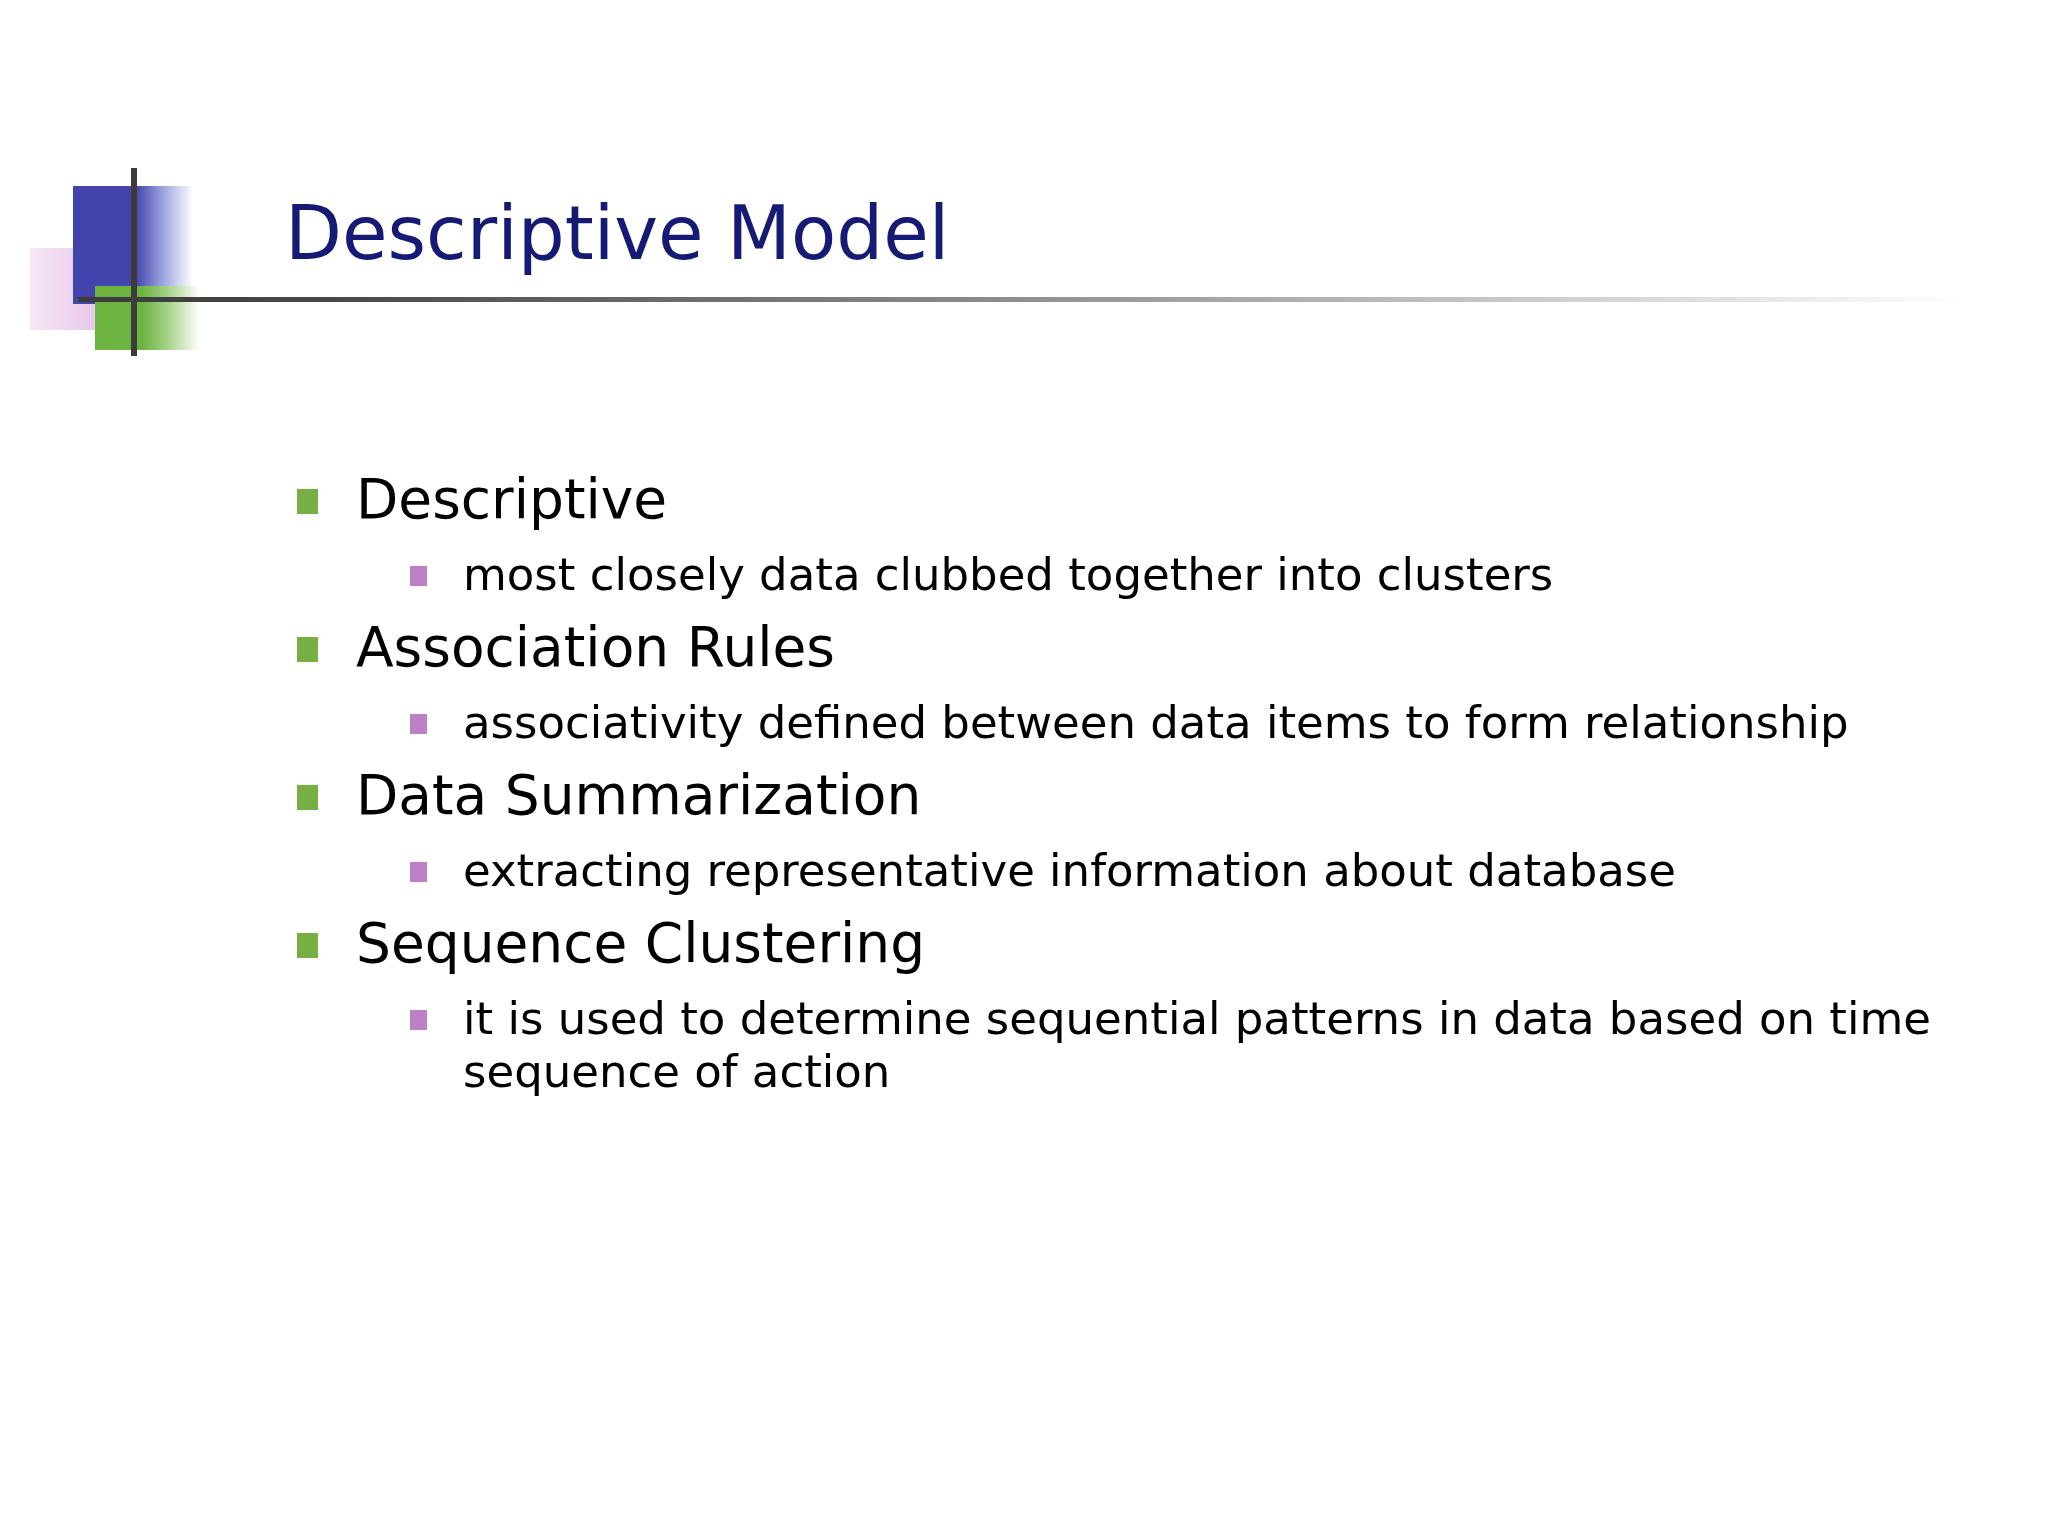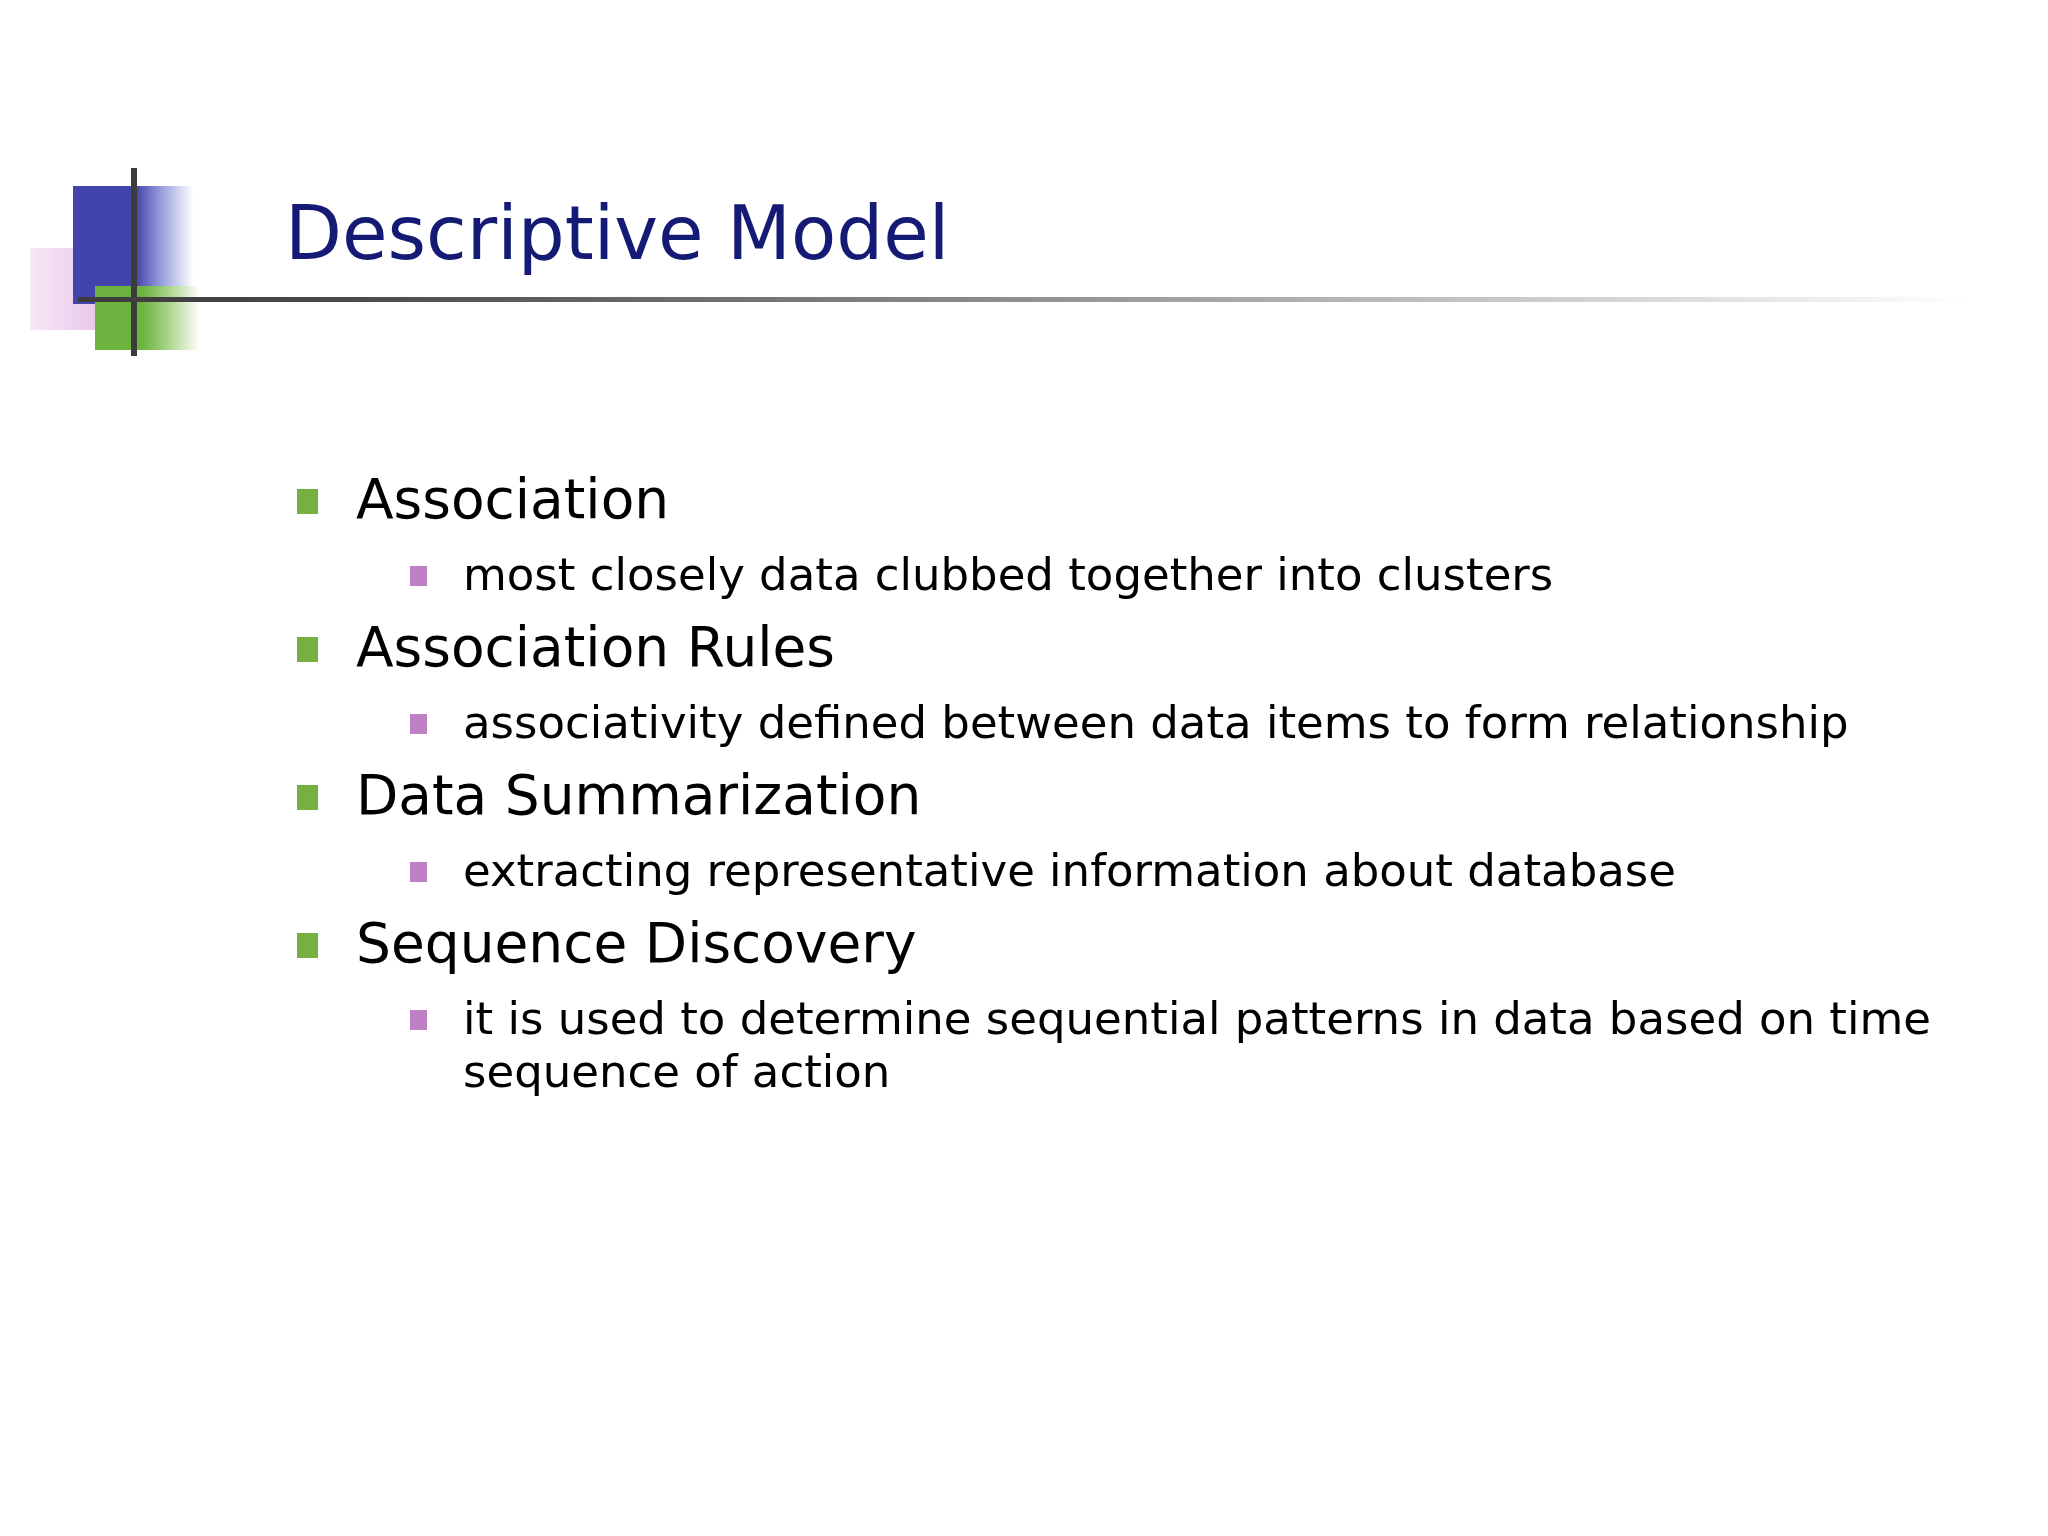--- a/index.html
+++ b/index.html
@@ -148,21 +148,21 @@
   </div>
   <div class="rule-horz"></div>
 
   <div class="slide-title">Descriptive Model</div>
 
   <div class="body-list">
 
     <div class="group">
       <div class="lvl1">
         <span class="bullet-sq"></span>
-        <span>Association</span>
+        <span>Descriptive</span>
       </div>
       <div class="lvl2">
         <span class="bullet-sq"></span>
         <span>most closely data clubbed together into clusters</span>
       </div>
     </div>
 
     <div class="group">
       <div class="lvl1">
         <span class="bullet-sq"></span>
@@ -181,21 +181,21 @@
       </div>
       <div class="lvl2">
         <span class="bullet-sq"></span>
         <span>extracting representative information about database</span>
       </div>
     </div>
 
     <div class="group">
       <div class="lvl1">
         <span class="bullet-sq"></span>
-        <span>Sequence Discovery</span>
+        <span>Sequence Clustering</span>
       </div>
       <div class="lvl2">
         <span class="bullet-sq"></span>
         <span>it is used to determine sequential patterns in data based on time sequence of action</span>
       </div>
     </div>
 
   </div>
 </div>
 

